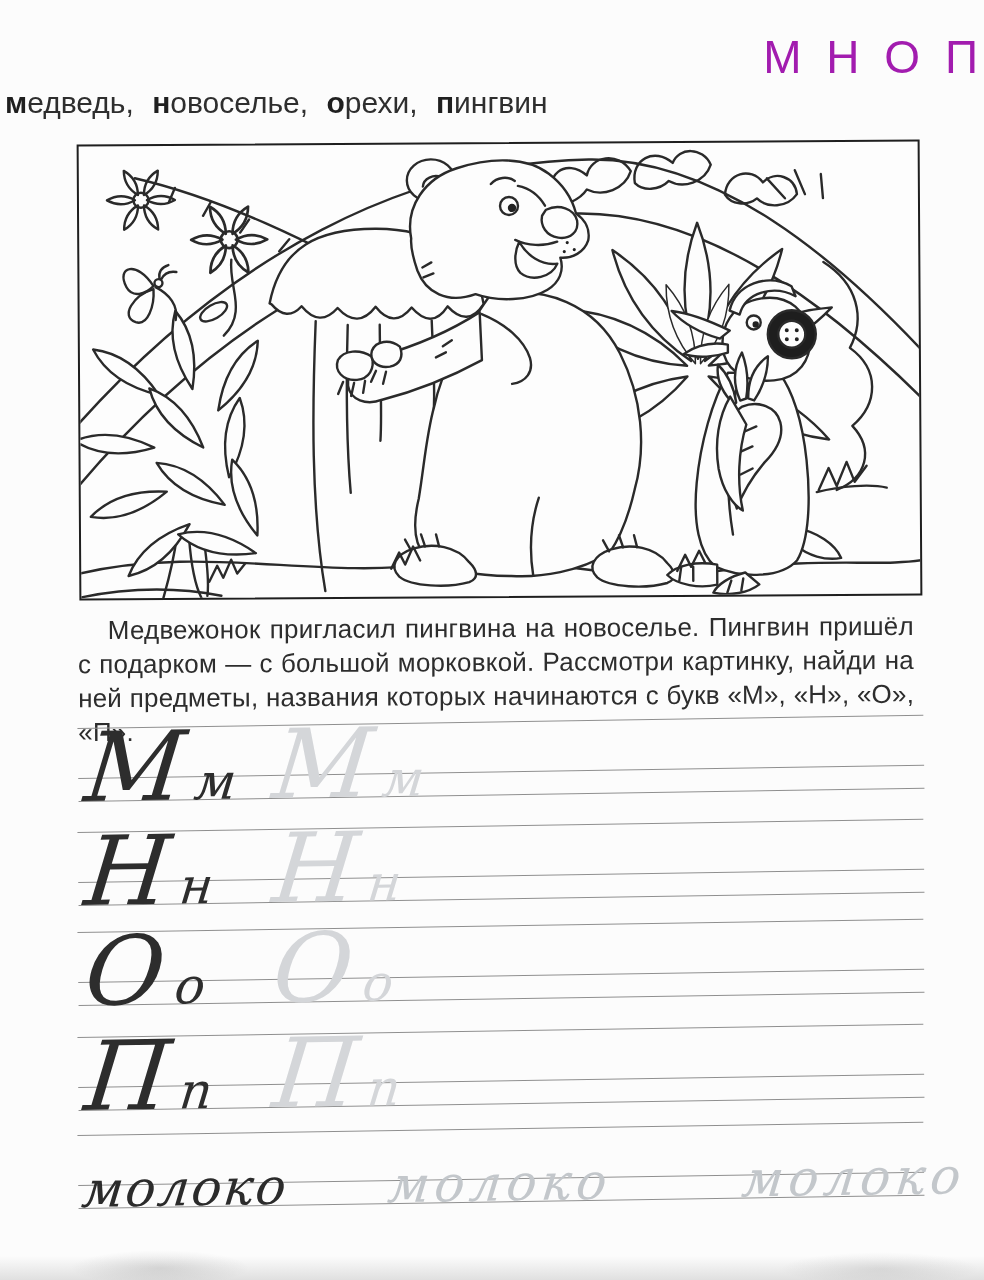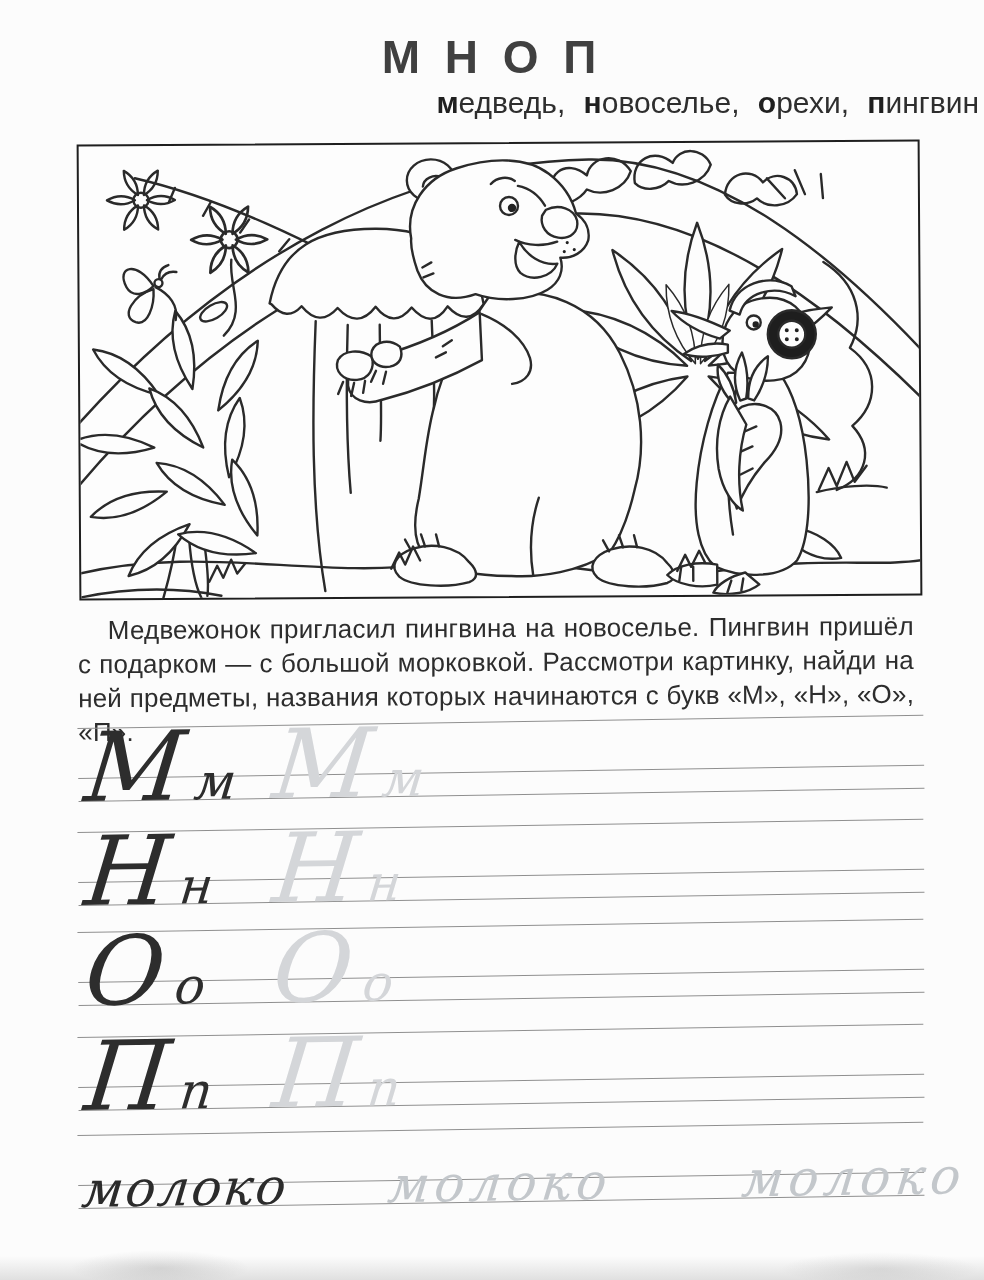--- a/index.html
+++ b/index.html
@@ -1,20 +1,20 @@
 <!DOCTYPE html>
 <html><head>
 <meta charset="utf-8">
 <style>
   html,body{margin:0;padding:0;background:#e8e8e8;}
   .page{position:relative;width:984px;height:1280px;background:#fcfcfc;overflow:hidden;
         font-family:"Liberation Sans",sans-serif;margin:0 auto;}
-  .title{position:absolute;top:30px;left:0;width:100%;text-align:center;
-         font-size:46px;font-weight:bold;letter-spacing:6px;color:#404040;}
-  .subtitle{position:absolute;top:86px;left:0;width:100%;text-align:right;
+  .title{position:absolute;top:30px;left:0;width:100%;text-align:right;
+         font-size:46px;font-weight:normal;letter-spacing:6px;color:#a21caf;}
+  .subtitle{position:absolute;top:86px;left:0;width:100%;text-align:left;
             font-size:30px;color:#2e2e2e;}
   .subtitle .word{margin:0 5px;}
   .subtitle b{font-weight:bold;color:#1f1f1f;}
   .frame{position:absolute;left:78px;top:142px;width:839px;height:452px;
          border:2px solid #1f1f1f;transform:rotate(-0.35deg);background:#fdfdfd;}
   .frame svg{width:100%;height:100%;display:block;}
   svg .s{stroke:#2a2a2a;stroke-width:2.4;fill:none;stroke-linecap:round;stroke-linejoin:round;}
   svg .f{fill:#fdfdfd;}
   svg .k{fill:#222;stroke:none;}
   .instruction{position:absolute;left:78px;top:611px;width:836px;font-size:26px;

